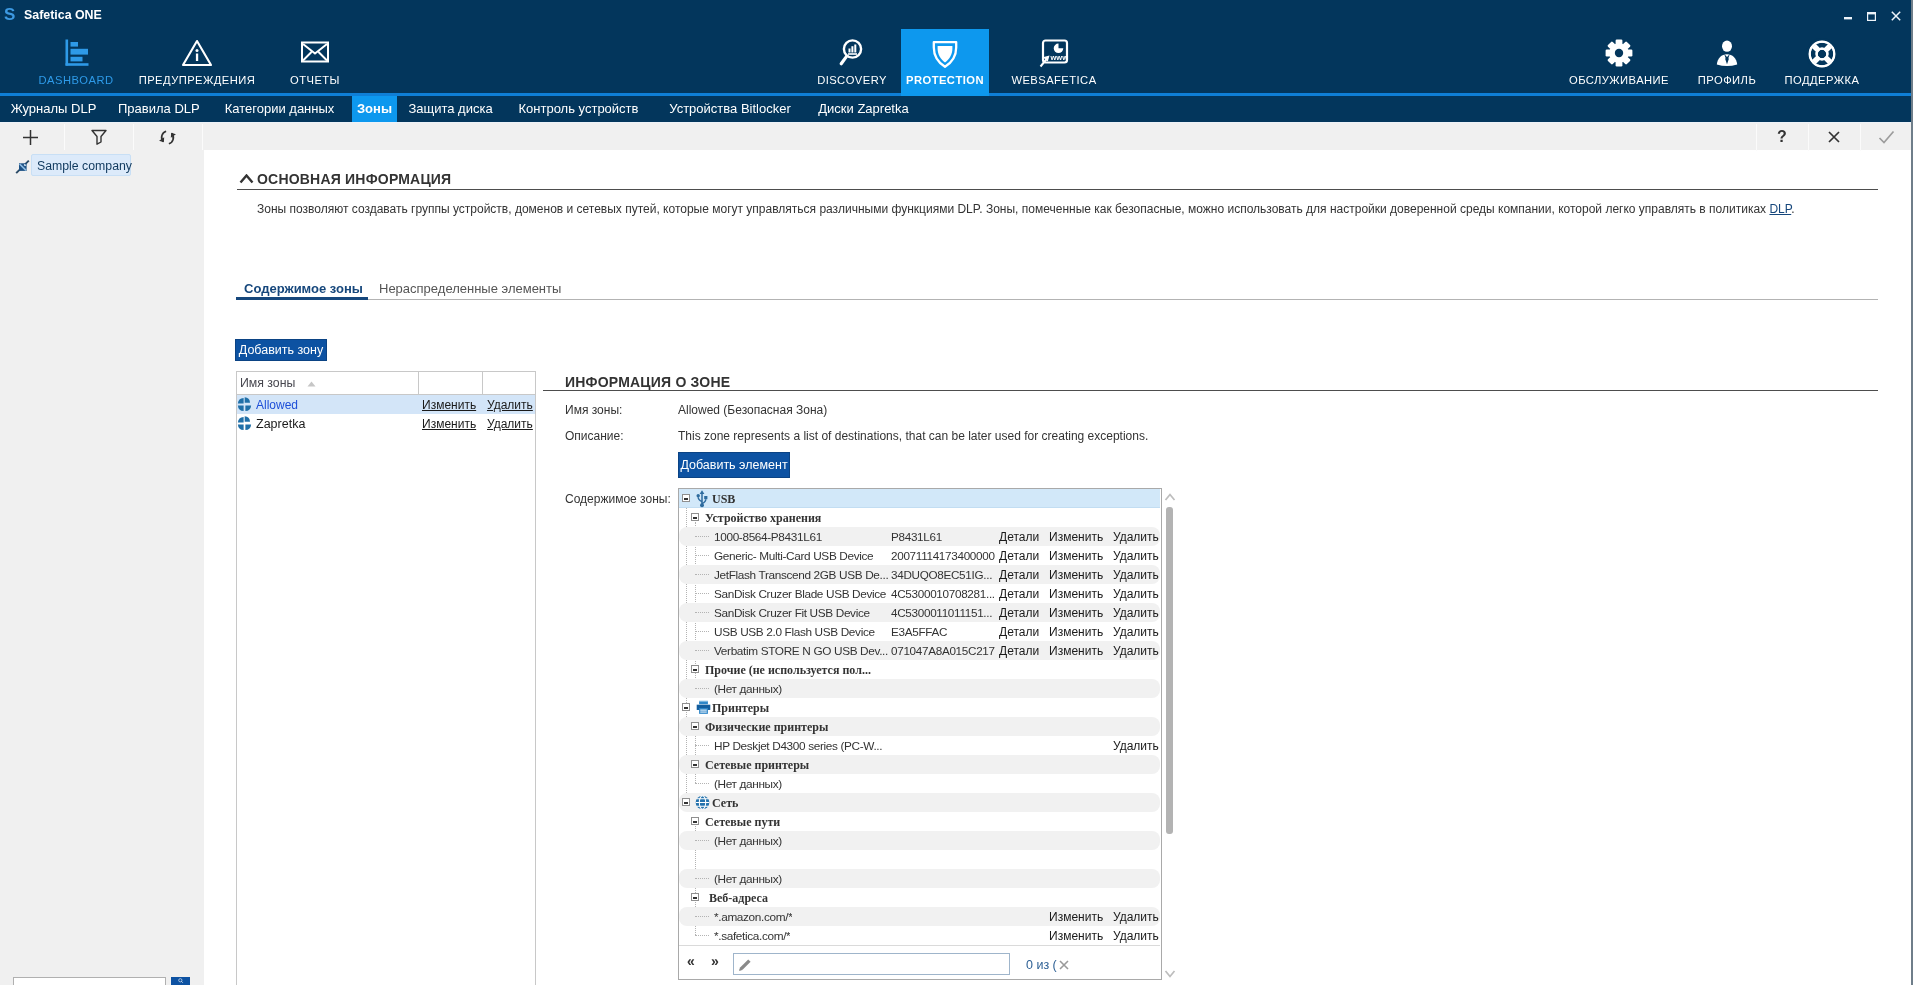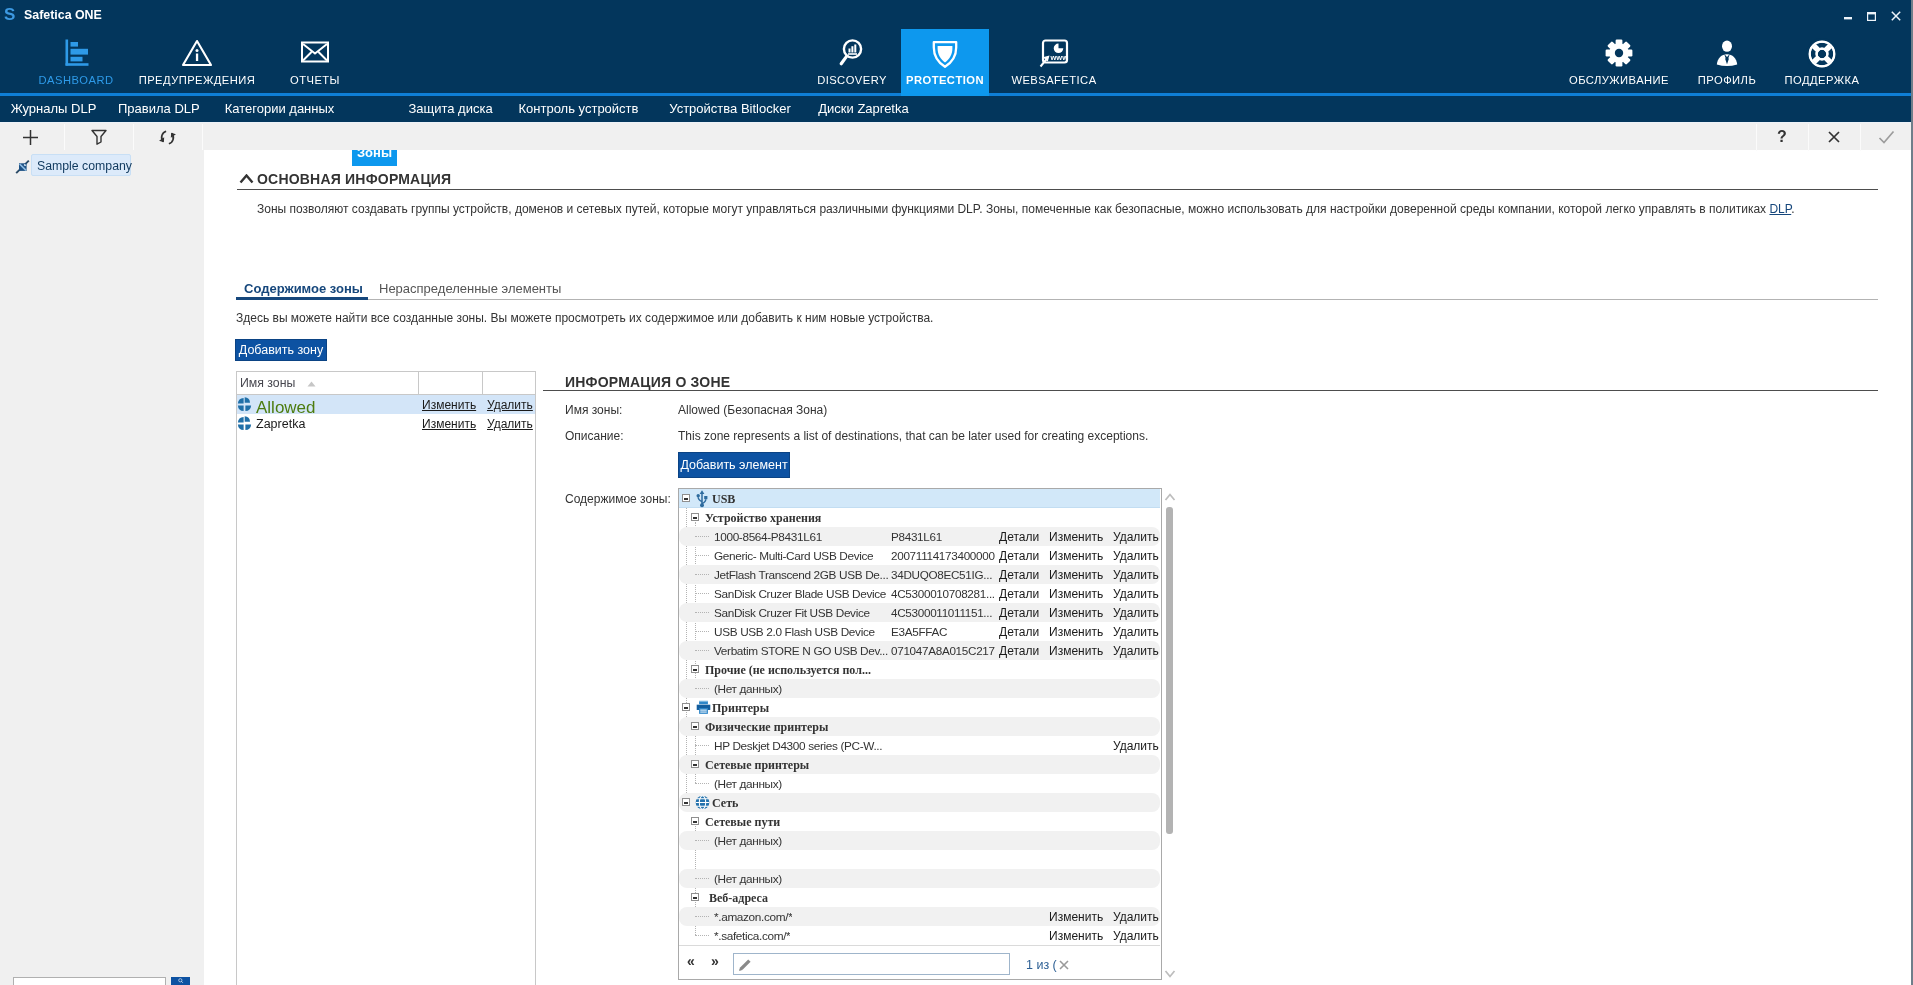--- a/index.html
+++ b/index.html
@@ -17,21 +17,21 @@
 #leftpanel { left:0; top:150px; width:204px; height:835px; background:#f0f0f0; }
 #rightborder { left:1911px; top:0px; width:2px; height:985px; background:#6f7e8a; z-index:5; }
 
 .title-text { left:24px; top:8px; color:#fff; font-size:12.4px; font-weight:bold; }
 .navitem { position:absolute; top:7px; width:140px; height:57px; text-align:center; color:#fff; }
 .navitem .lbl { position:absolute; top:38px; left:0; width:100%; font-size:11.2px; letter-spacing:0.45px; white-space:nowrap; }
 .navitem svg { position:absolute; top:2px; left:50%; transform:translateX(-50%); }
 .nav-active { color:#2e9ae8; }
 #prot-box { left:901px; top:0px; width:88px; height:67px; background:#0d98ee; }
 .subitem { position:absolute; top:0; height:26px; line-height:26px; color:#fff; font-size:13px; text-align:center; white-space:nowrap; }
-.sub-active { background:#0d98ee; font-weight:bold;margin-top:44px; }
+.sub-active { background:#0d98ee; font-weight:bold; }
 
 
 .tbsep { position:absolute; top:1px; width:1px; height:27px; background:#fbfbfb; }
 .tbicon { position:absolute; top:0; height:28px; display:flex; align-items:center; justify-content:center; }
 
 
 .h1 { position:absolute; font-size:14px; font-weight:bold; color:#333; letter-spacing:0.2px; }
 .hr-dark { position:absolute; height:1px; background:#4d4d4d; }
 .hr-grey { position:absolute; height:1px; background:#b3b3b3; }
 .p12 { position:absolute; font-size:12px; color:#333; white-space:nowrap; }
@@ -260,21 +260,20 @@
       <path d="M1.5 8.5 L7.5 1.5 L13.5 8.5" fill="none" stroke="#333" stroke-width="2.4"></path>
     </svg>
   <div class="h1" style="left:257px;top:171px">ОСНОВНАЯ ИНФОРМАЦИЯ</div>
   <div class="hr-dark" style="left:237px;top:189px;width:1641px"></div>
   <div class="p12" style="left:257px;top:202px">Зоны позволяют создавать группы устройств, доменов и сетевых путей, которые могут управляться различными функциями DLP. Зоны, помеченные как безопасные, можно использовать для настройки доверенной среды компании, которой легко управлять в политиках <span class="link-dlp">DLP</span>.</div>
 
   <div class="abs" style="left:244px;top:281px;font-size:13px;font-weight:bold;color:#16477c">Содержимое зоны</div>
   <div class="abs" style="left:379px;top:281px;font-size:13px;color:#555">Нераспределенные элементы</div>
   <div class="hr-grey" style="left:236px;top:299px;width:1642px"></div>
   <div class="abs" style="left:236px;top:297px;width:132px;height:3px;background:#16477c"></div>
-  <div class="p12" style="left:236px;top:311px">Здесь вы можете найти все созданные зоны. Вы можете просмотреть их содержимое или добавить к ним новые устройства.</div>
   <div class="btn-navy" style="left:235px;top:339px;width:92px;height:22px;line-height:20px">Добавить зону</div>
 
   <div class="ztab-border" style="left:236px;top:371px;width:1px;height:614px"></div>
   <div class="ztab-border" style="left:535px;top:371px;width:1px;height:614px"></div>
   <div class="ztab-border" style="left:236px;top:371px;width:300px;height:1px"></div>
   <div class="ztab-border" style="left:236px;top:394px;width:300px;height:1px"></div>
   <div class="ztab-border" style="left:418px;top:371px;width:1px;height:23px"></div>
   <div class="ztab-border" style="left:482px;top:371px;width:1px;height:23px"></div>
   <div class="abs" style="left:240px;top:376px;font-size:12.3px;color:#46464e">Имя зоны</div>
   <svg class="abs" style="left:307px;top:381px" width="9" height="6">
@@ -282,21 +281,21 @@
     </svg>
   <div class="abs" style="left:237px;top:395px;width:298px;height:19px;background:#d3e5f8"></div>
   <svg class="abs zicon" style="left:237px;top:397px" width="15" height="15" viewBox="0 0 17 17">
       <g fill="#1f6fa8">
         <path d="M7.5 1 A7 7 0 0 0 1 7.5 L7.5 7.5 Z"></path>
         <path d="M9.5 1 A7 7 0 0 1 16 7.5 L9.5 7.5 Z" transform="translate(0,-0.5) scale(0.92)"></path>
         <path d="M1 9.5 A7 7 0 0 0 7.5 16 L7.5 9.5 Z"></path>
         <path d="M16 9.5 A7 7 0 0 1 9.5 16 L9.5 9.5 Z"></path>
       </g>
     </svg>
-  <div class="abs" style="left:256px;top:398px;font-size:17px;color:#4d7c0f">Allowed</div>
+  <div class="abs" style="left:256px;top:398px;font-size:12px;color:#1d4ed8">Allowed</div>
   <div class="abs zrow-link" style="left:422px;top:398px">Изменить</div>
   <div class="abs zrow-link" style="left:487px;top:398px">Удалить</div>
   <svg class="abs zicon" style="left:237px;top:416px" width="15" height="15" viewBox="0 0 17 17">
       <g fill="#1f6fa8">
         <path d="M7.5 1 A7 7 0 0 0 1 7.5 L7.5 7.5 Z"></path>
         <path d="M9.5 1 A7 7 0 0 1 16 7.5 L9.5 7.5 Z" transform="translate(0,-0.5) scale(0.92)"></path>
         <path d="M1 9.5 A7 7 0 0 0 7.5 16 L7.5 9.5 Z"></path>
         <path d="M16 9.5 A7 7 0 0 1 9.5 16 L9.5 9.5 Z"></path>
       </g>
     </svg>
@@ -473,21 +472,21 @@
       </div>
     <div class="abs" style="left:0;top:456px;width:481px;height:1px;background:#dadada"></div>
     <div class="abs" style="left:8px;top:464px;font-size:14px;color:#333;font-weight:bold">«</div>
     <div class="abs" style="left:32px;top:464px;font-size:14px;color:#333;font-weight:bold">»</div>
     <div class="abs" style="left:54px;top:464px;width:277px;height:22px;border:1px solid #9fb5cb;background:#fff">
         <svg style="position:absolute;left:3px;top:3px" width="16" height="16" viewBox="0 0 16 16">
           <path d="M2.2 13.8 L3.4 10.2 L11.2 2.4 L13.6 4.8 L5.8 12.6 Z" fill="#8a8a8a"></path>
           <path d="M2.2 13.8 L5.5 13 L3 10.5 Z" fill="#8a8a8a"></path>
         </svg>
       </div>
-    <div class="abs" style="left:347px;top:469px;font-size:12.5px;color:#2c5f94">1 из (</div>
+    <div class="abs" style="left:347px;top:469px;font-size:12.5px;color:#2c5f94">0 из (</div>
     <svg class="abs" style="left:379px;top:470px" width="12" height="12">
         <path d="M2 2 L10 10 M10 2 L2 10" stroke="#9a9a9a" stroke-width="1.6"></path>
       </svg>
 
   </div>
   <svg class="abs" style="left:1164px;top:492px" width="12" height="10">
       <path d="M1.5 8 L6 2.5 L10.5 8" fill="none" stroke="#bdbdbd" stroke-width="1.7"></path>
     </svg>
   <div class="abs" style="left:1166px;top:507px;width:7px;height:327px;background:#b3b3b3;border-radius:3px"></div>
   <svg class="abs" style="left:1164px;top:969px" width="12" height="10">

